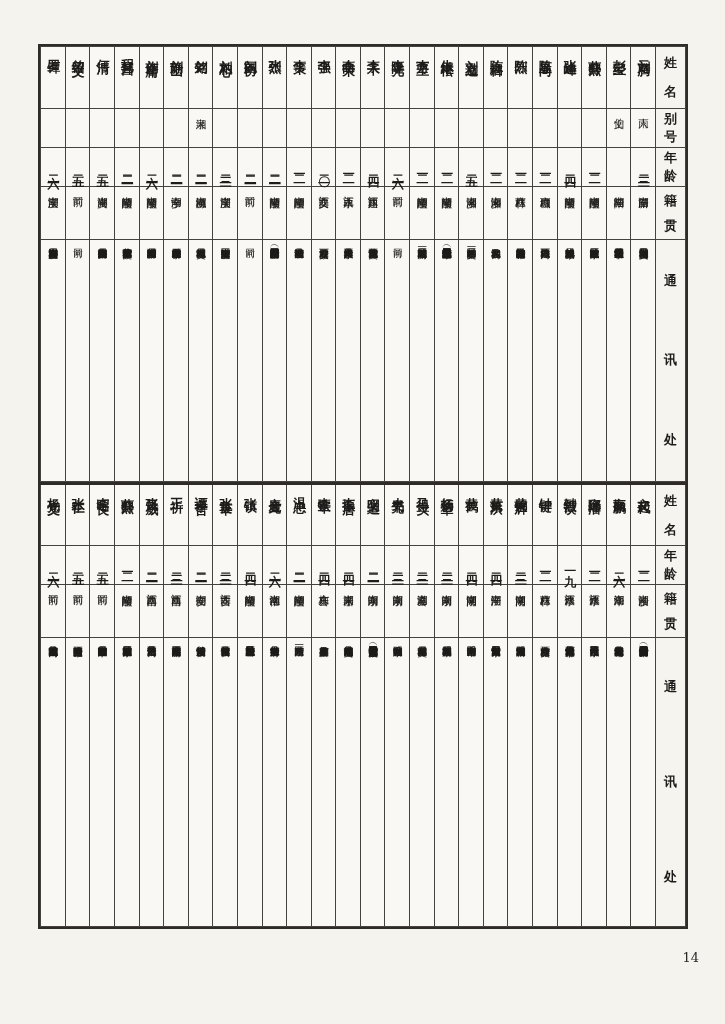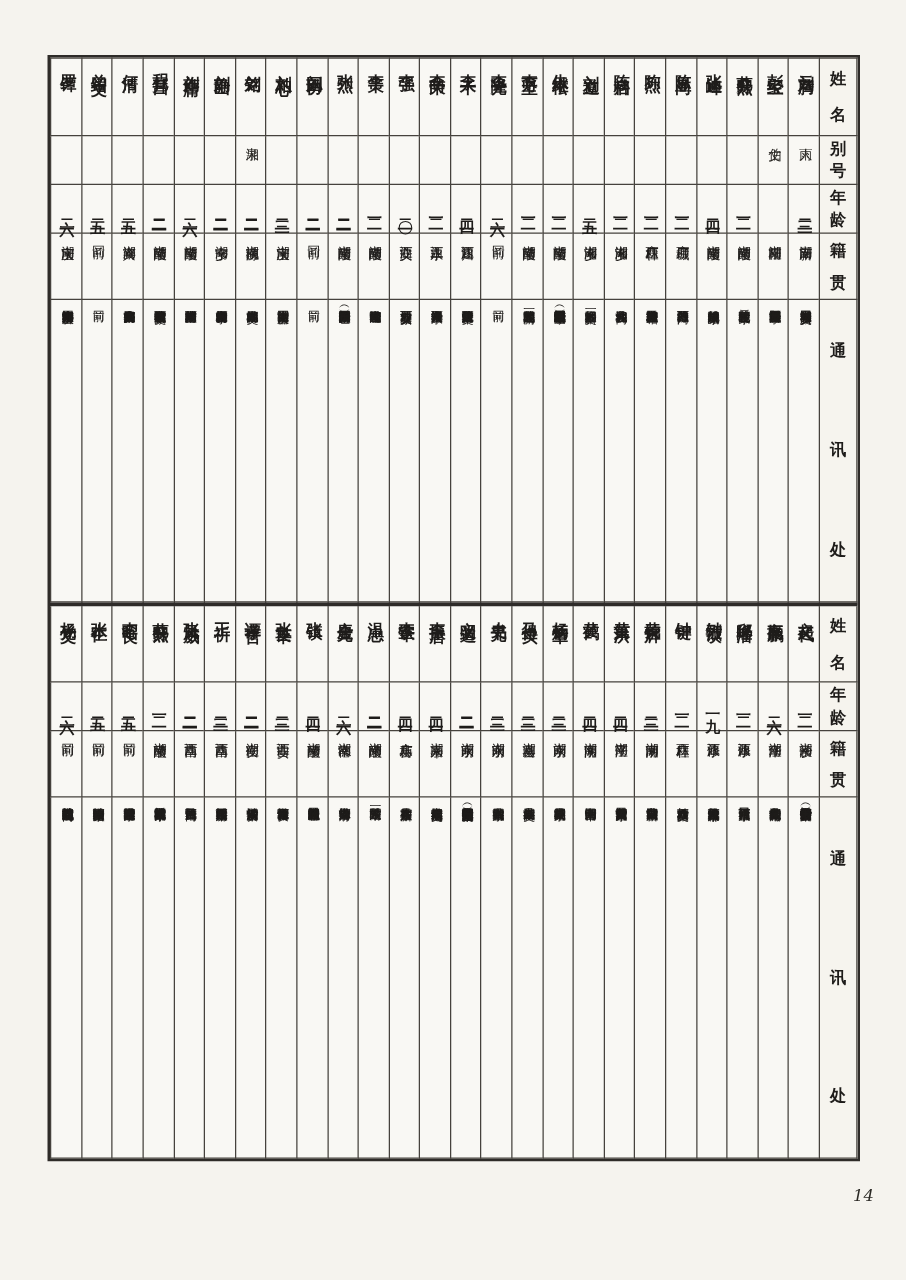--- a/index.html
+++ b/index.html
@@ -40,21 +40,21 @@
   .v-age{font-size:12px;font-weight:600;letter-spacing:1px;}
   .v-origin{font-size:10.5px;letter-spacing:0.5px;}
   .v-contact{font-size:9.5px;line-height:1.15;}
   
   .hv{
     display:flex;flex-direction:column;align-items:center;justify-content:space-around;
     height:100%;font-size:13px;font-weight:700;letter-spacing:0;
   }
   .pageno{
     position:absolute;right:26px;top:950px;
-    font-family:"DejaVu Serif",serif;font-size:13px;color:#2a2824;font-style:italic;
+    font-family:"DejaVu Serif",serif;font-size:13px;color:#2a2824;
   }
 </style>
 </head>
 <body>
 
 <div class="page">
   <div class="frame">
     <table class="t0">
       <tbody>
           <tr class="row-name">

